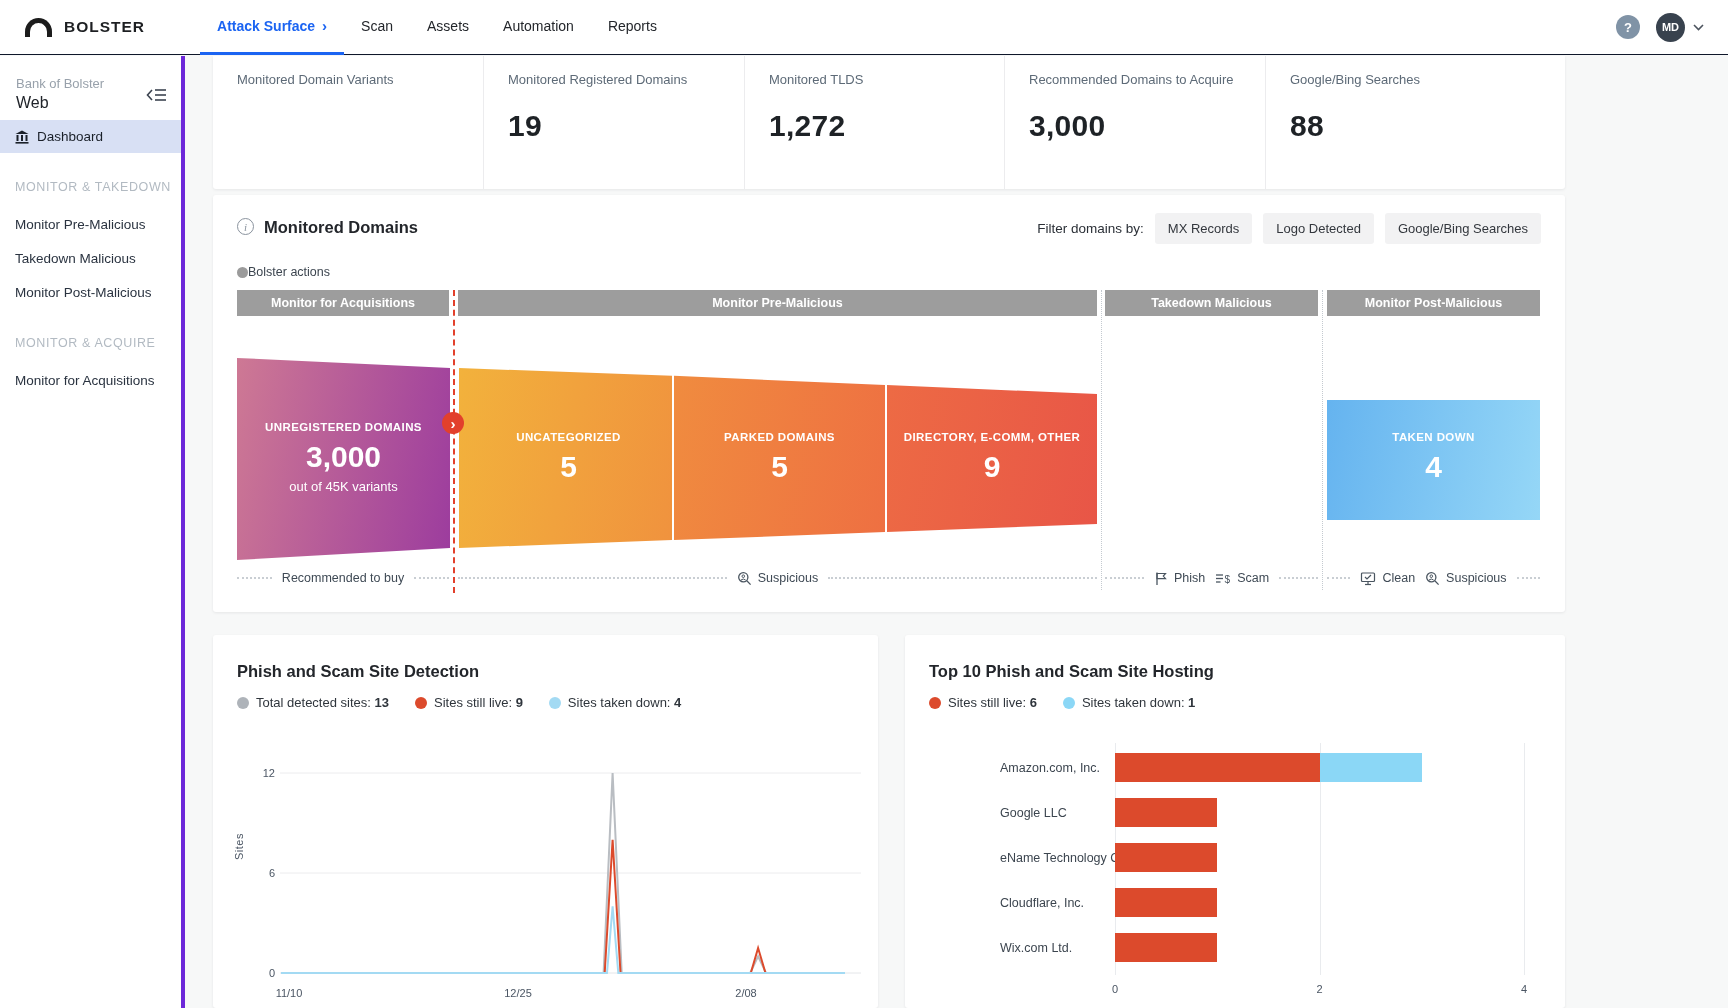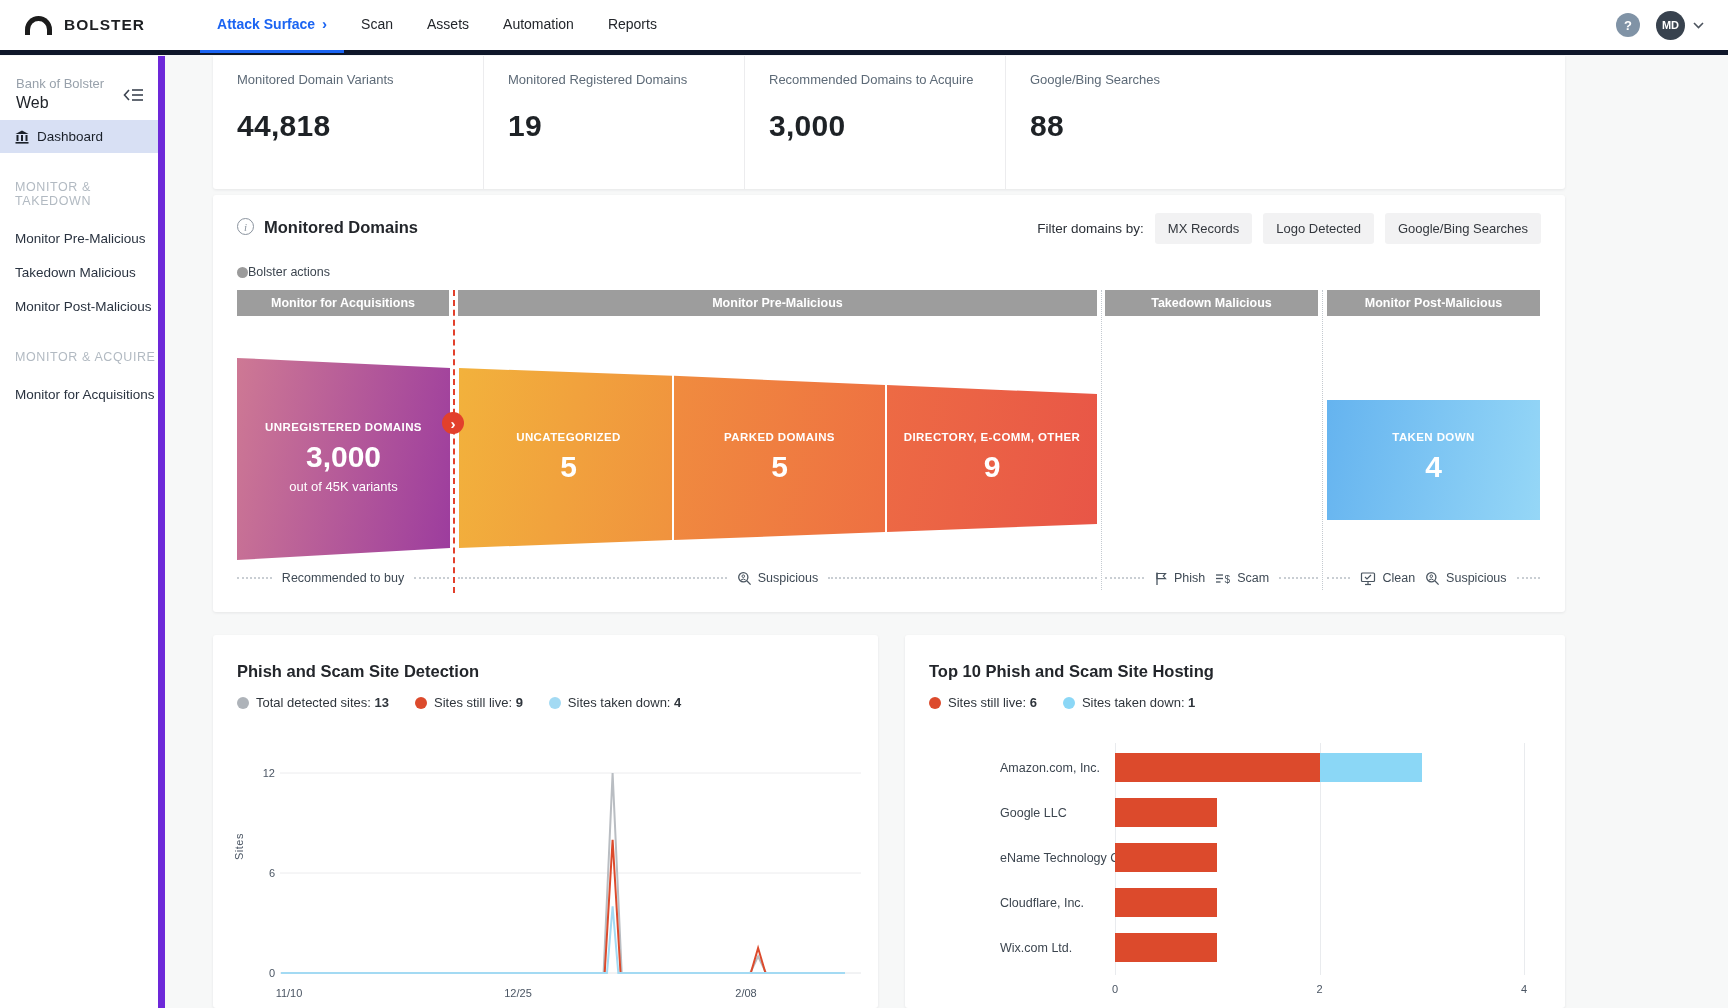--- a/index.html
+++ b/index.html
@@ -1,39 +1,39 @@
 <!DOCTYPE html>
 <html><head>
 <meta charset="utf-8">
 <style>
   * { margin:0; padding:0; box-sizing:border-box; }
   html,body { width:1728px; height:1008px; overflow:hidden; background:#f7f8f8;
               font-family:"Liberation Sans", sans-serif; color:#23262b; }
 
   
   .topnav { position:absolute; top:0; left:0; width:1728px; height:55px; background:#fff;
-            border-bottom:5px solid #0f172a; display:flex; align-items:center; z-index:20; }
+            border-bottom:1px solid #0f172a; display:flex; align-items:center; z-index:20; }
   .logo-mark { width:27px; height:19px; margin-left:25px; border:5.5px solid #1c1c1c;
                border-bottom:none; border-radius:14px 14px 0 0; }
   .brand { font-size:15.5px; font-weight:bold; letter-spacing:1px; color:#1d1f22; margin-left:12px; }
   .tabs { display:flex; margin-left:55px; height:55px; }
   .tab { padding:0 17px; font-size:14px; color:#23262b; display:flex; align-items:center;
          border-bottom:3px solid transparent; cursor:pointer; }
   .tab.active { color:#1b64f2; border-bottom-color:#1b64f2; font-weight:bold; }
   .tab .chev { margin-left:7px; font-size:15px; }
   .nav-right { margin-left:auto; margin-right:24px; display:flex; align-items:center; gap:16px; }
   .help-circle { width:24px; height:24px; border-radius:50%; background:#8093a6; color:#fff;
                  font-size:13px; font-weight:bold; display:flex; align-items:center; justify-content:center; }
   .avatar-wrap { display:flex; align-items:center; gap:8px; }
   .avatar { width:29px; height:29px; border-radius:50%; background:#38424e; color:#fff;
             font-size:11px; font-weight:bold; display:flex; align-items:center; justify-content:center; }
 
   
-  .sidebar { position:absolute; top:56px; left:0; width:165px; bottom:0; background:#fff;
-             border-right:7px solid #6d28d9; z-index:10; }
+  .sidebar { position:absolute; top:56px; left:0; width:185px; bottom:0; background:#fff;
+             border-right:4px solid #6d28d9; z-index:10; }
   .side-org { margin:20px 16px 0; font-size:13px; color:#98a1ab; }
   .side-ws  { margin:3px 16px 0; font-size:16px; color:#20242a; }
   .collapse-ic { position:absolute; top:30px; right:14px; cursor:pointer; }
   .dash-item { margin-top:8px; height:33px; background:#d8e0f4; display:flex; align-items:center;
                padding-left:15px; gap:8px; font-size:13.5px; color:#1a2029; cursor:pointer; }
   .side-sec { margin:27px 0 0 15px; font-size:12.5px; color:#b2bac2; letter-spacing:.6px; }
   .side-item { height:34px; display:flex; align-items:center; padding-left:15px; font-size:13.5px;
                color:#2a3340; cursor:pointer; }
   .side-items { margin-top:13px; }
 
@@ -154,25 +154,28 @@
   </div>
   <div class="side-sec">MONITOR &amp; ACQUIRE</div>
   <div class="side-items">
     <div class="side-item">Monitor for Acquisitions</div>
   </div>
 </div>
 
 <div class="card stats-card">
   <div class="stat-col" style="width:270px">
     <div class="stat-label">Monitored Domain Variants</div>
-    <div class="stat-value">44,818</div>
   </div>
   <div class="stat-col" style="width:261px">
     <div class="stat-label">Monitored Registered Domains</div>
     <div class="stat-value">19</div>
+  </div>
+  <div class="stat-col" style="width:260px">
+    <div class="stat-label">Monitored TLDS</div>
+    <div class="stat-value">1,272</div>
   </div>
   <div class="stat-col" style="width:261px">
     <div class="stat-label">Recommended Domains to Acquire</div>
     <div class="stat-value">3,000</div>
   </div>
   <div class="stat-col" style="width:300px">
     <div class="stat-label">Google/Bing Searches</div>
     <div class="stat-value">88</div>
   </div>
 </div>

